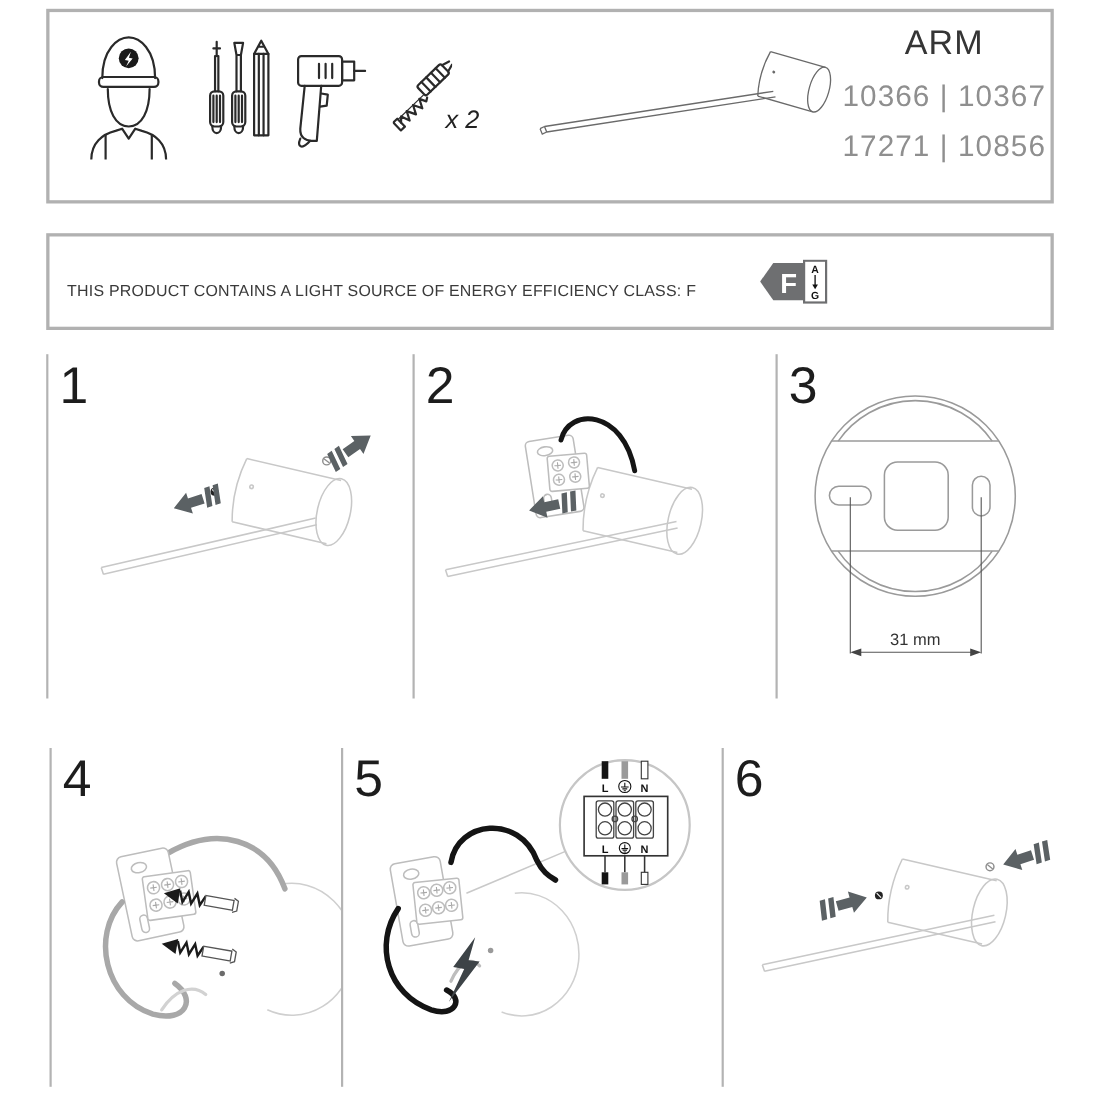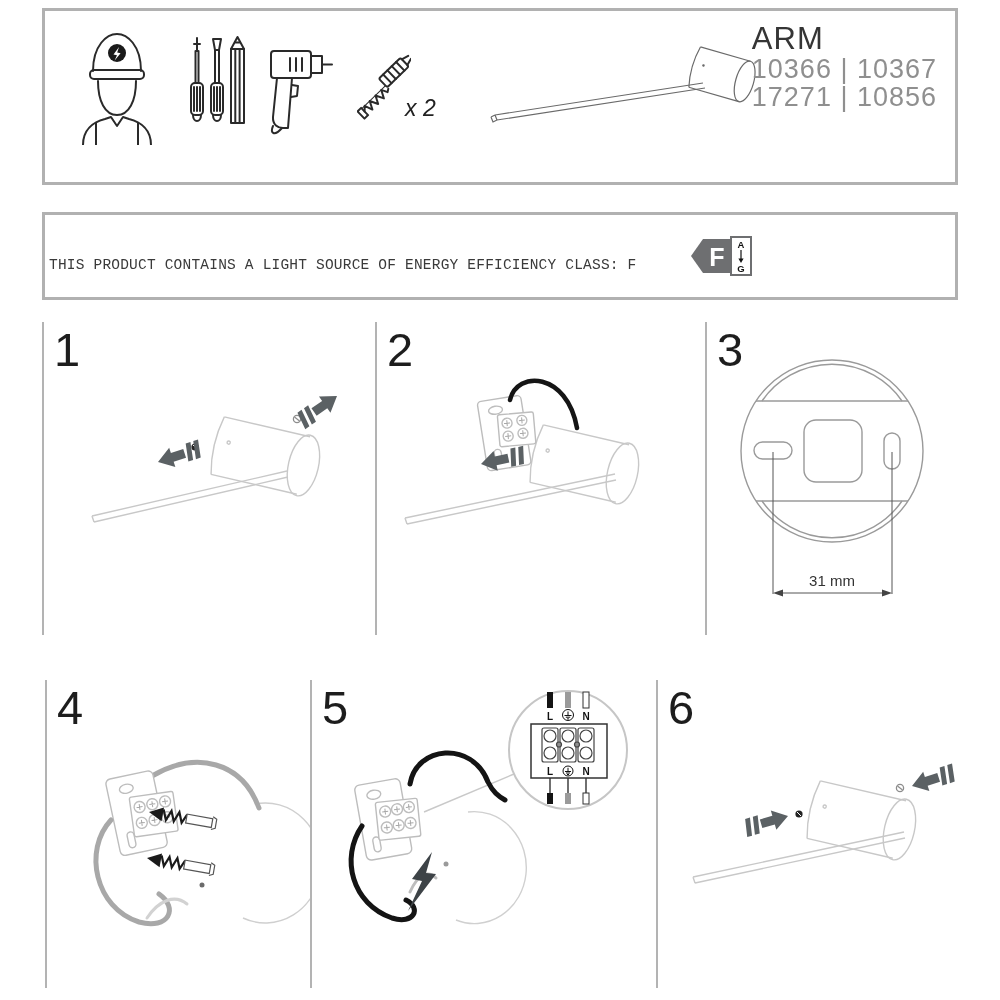--- a/index.html
+++ b/index.html
@@ -2,26 +2,26 @@
 <html><head>
 <meta charset="utf-8">
 <style>
   html,body{margin:0;padding:0;background:#fff;}
   .page{position:relative;width:1000px;height:1000px;background:#fff;overflow:hidden;
         font-family:"Liberation Sans","DejaVu Sans",sans-serif;}
   .box{position:absolute;left:42px;width:910px;border:3px solid #b1b1b1;background:#fff;}
   .box.header{top:8px;height:171px;}
   .box.energy{top:212px;height:82px;}
   .abs{position:absolute;}
-  .title-block{position:absolute;right:18px;top:12px;text-align:left;line-height:1.04;}
+  .title-block{position:absolute;right:4px;top:12px;text-align:center;line-height:1.04;}
   .product-name{font-size:31px;color:#353535;letter-spacing:1px;font-weight:400;}
-  .model-line{font-size:27px;color:#8f8f8f;letter-spacing:1px;font-weight:300;}
+  .model-line{font-size:27px;color:#8f8f8f;letter-spacing:1px;font-weight:300;margin-top:18px;}
   .x2{position:absolute;left:360px;top:84px;font-size:23px;color:#222;font-style:italic;}
-  .energy-text{position:absolute;left:4px;top:0;height:100px;display:flex;align-items:center;
-               font-size:14.5px;color:#3a3a3a;letter-spacing:.2px;font-family:Liberation Mono, monospace;}
+  .energy-text{position:absolute;left:16px;top:0;height:100px;display:flex;align-items:center;
+               font-size:14.5px;color:#3a3a3a;letter-spacing:.2px;}
   .panel{position:absolute;border-left:2px solid #b3b3b3;}
   .row1{top:322px;height:313px;}
   .row2{top:680px;height:308px;}
   .p1{left:42px;width:331px;} .p2{left:375px;width:328px;} .p3{left:705px;width:253px;}
   .p4{left:45px;width:263px;} .p5{left:310px;width:344px;} .p6{left:656px;width:302px;}
   .step-num{position:absolute;left:10px;top:4px;font-size:47px;font-weight:300;color:#1d1d1d;line-height:1;}
   svg{position:absolute;left:0;top:0;}
   svg text{font-family:"Liberation Sans","DejaVu Sans",sans-serif;}
   .outl{stroke:#c8c8c8;fill:none;stroke-width:1.4;}
   .outl2{stroke:#9a9a9a;fill:none;stroke-width:1.4;}

